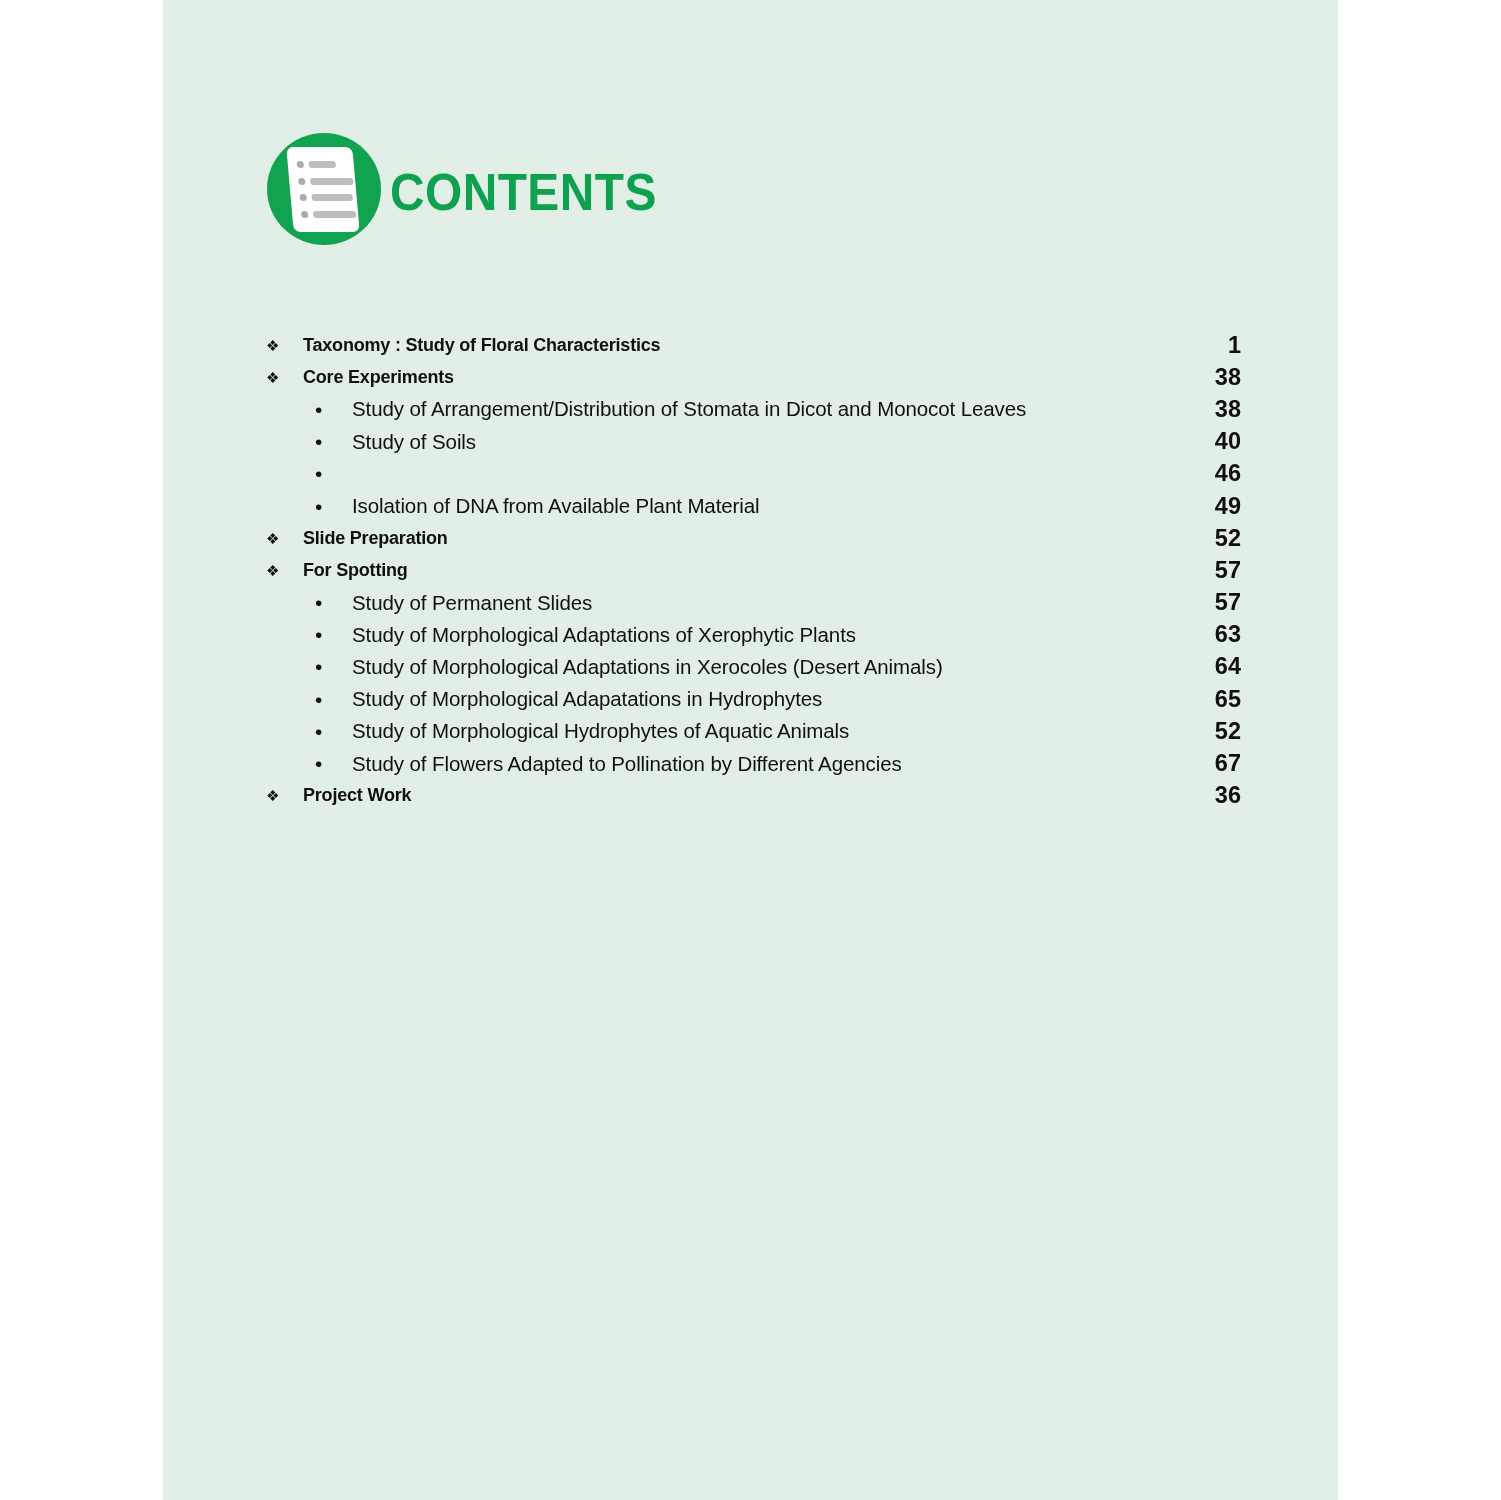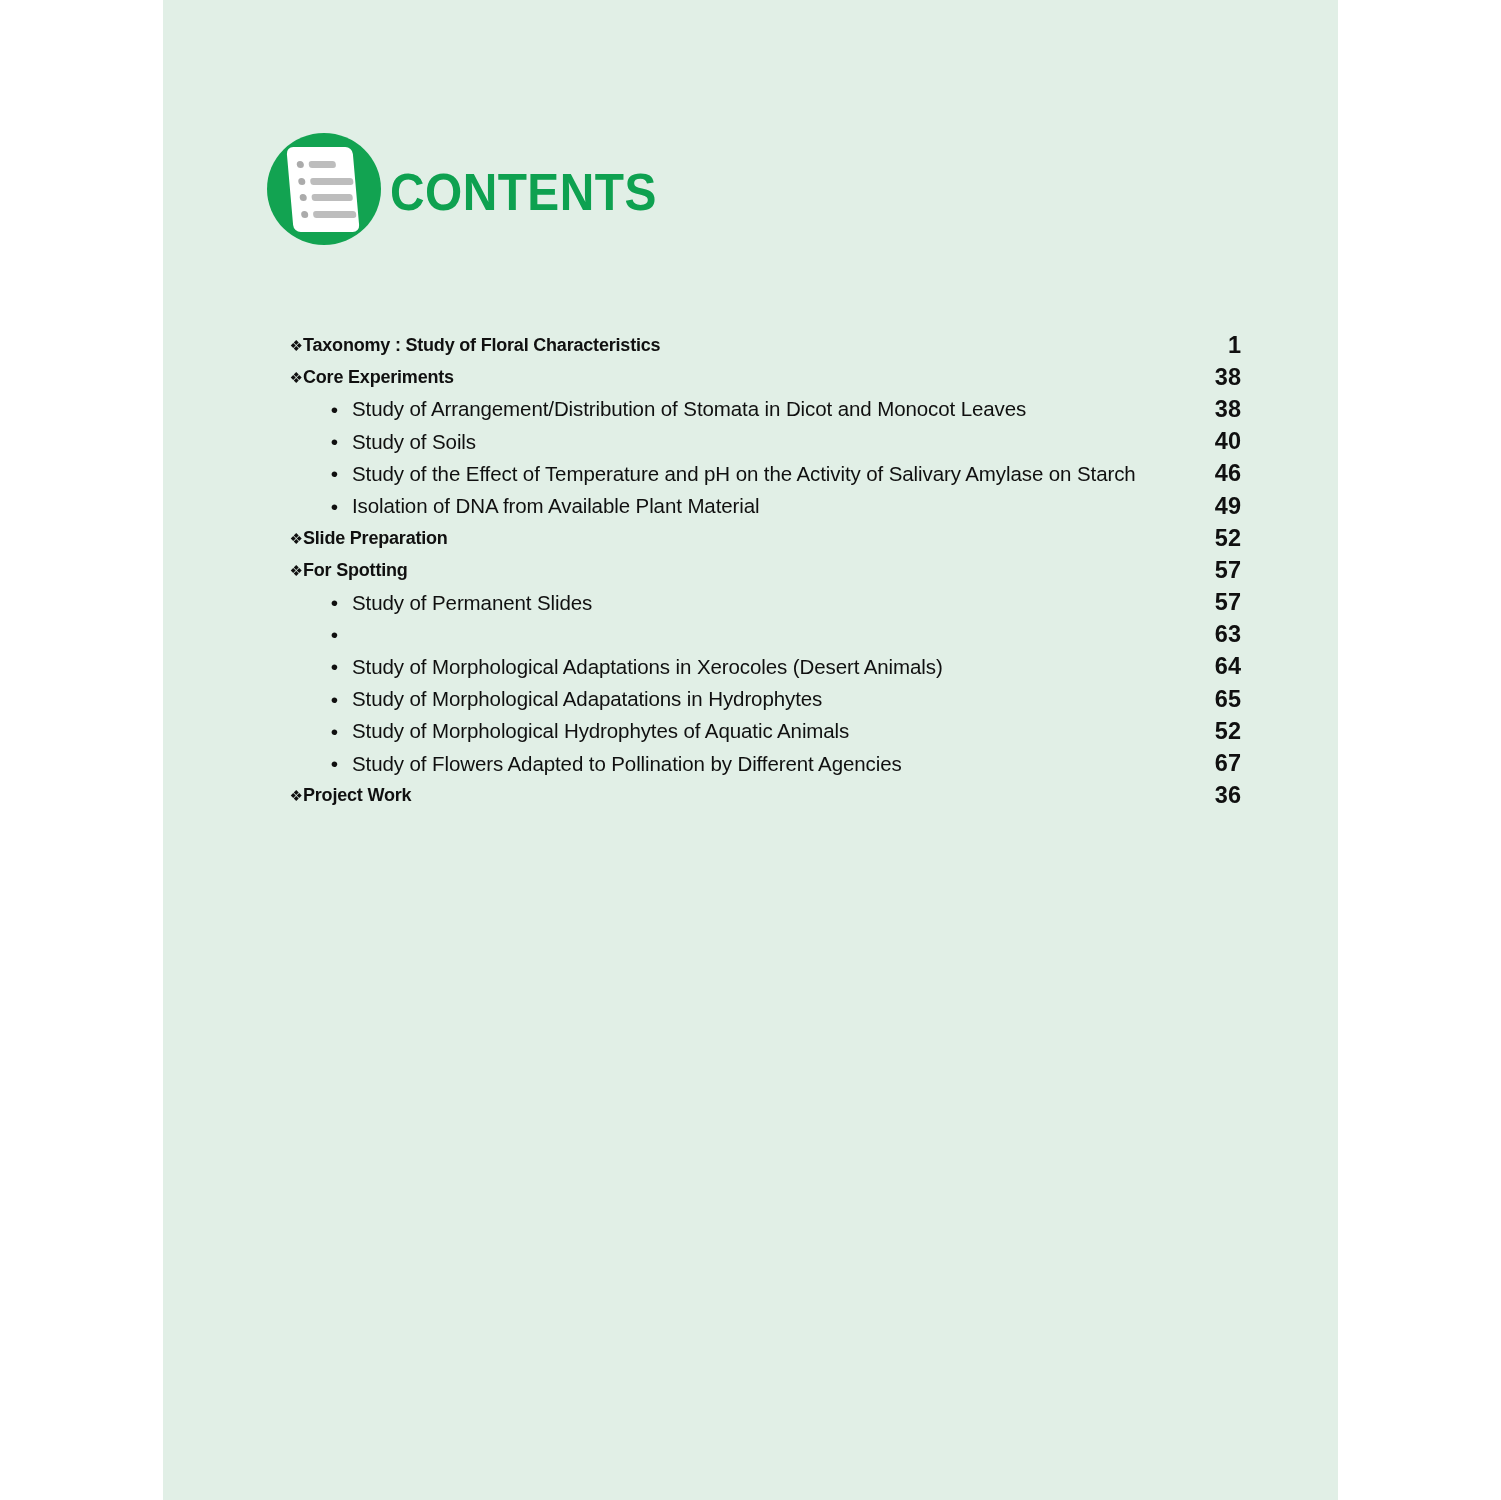--- a/index.html
+++ b/index.html
@@ -3,21 +3,20 @@
 <meta charset="utf-8">
 <style>
   html, body { margin: 0; padding: 0; }
   .canvas {
     position: relative;
     width: 1501px;
     height: 1500px;
     background: #ffffff;
     font-family: "Liberation Sans", sans-serif;
     overflow: hidden;
-    text-align: right;
   }
   .page {
     position: absolute;
     left: 163px;
     top: 0;
     width: 1175px;
     height: 1500px;
     background: #e1efe6;
   }
   
@@ -146,21 +145,20 @@
     <span class="pagenum">38</span>
   </div>
         <div class="row l2">
     <span class="bullet">•</span>
     <span class="label">Study of Soils</span>
     <span class="spacer"></span>
     <span class="pagenum">40</span>
   </div>
         <div class="row l2">
     <span class="bullet">•</span>
-    <span class="label">Study of the Effect of Temperature and pH on the Activity of Salivary Amylase on Starch</span>
     <span class="spacer"></span>
     <span class="pagenum">46</span>
   </div>
         <div class="row l2">
     <span class="bullet">•</span>
     <span class="label">Isolation of DNA from Available Plant Material</span>
     <span class="spacer"></span>
     <span class="pagenum">49</span>
   </div>
         <div class="row l1">
@@ -176,20 +174,21 @@
     <span class="pagenum">57</span>
   </div>
         <div class="row l2">
     <span class="bullet">•</span>
     <span class="label">Study of Permanent Slides</span>
     <span class="spacer"></span>
     <span class="pagenum">57</span>
   </div>
         <div class="row l2">
     <span class="bullet">•</span>
+    <span class="label">Study of Morphological Adaptations of Xerophytic Plants</span>
     <span class="spacer"></span>
     <span class="pagenum">63</span>
   </div>
         <div class="row l2">
     <span class="bullet">•</span>
     <span class="label">Study of Morphological Adaptations in Xerocoles (Desert Animals)</span>
     <span class="spacer"></span>
     <span class="pagenum">64</span>
   </div>
         <div class="row l2">

